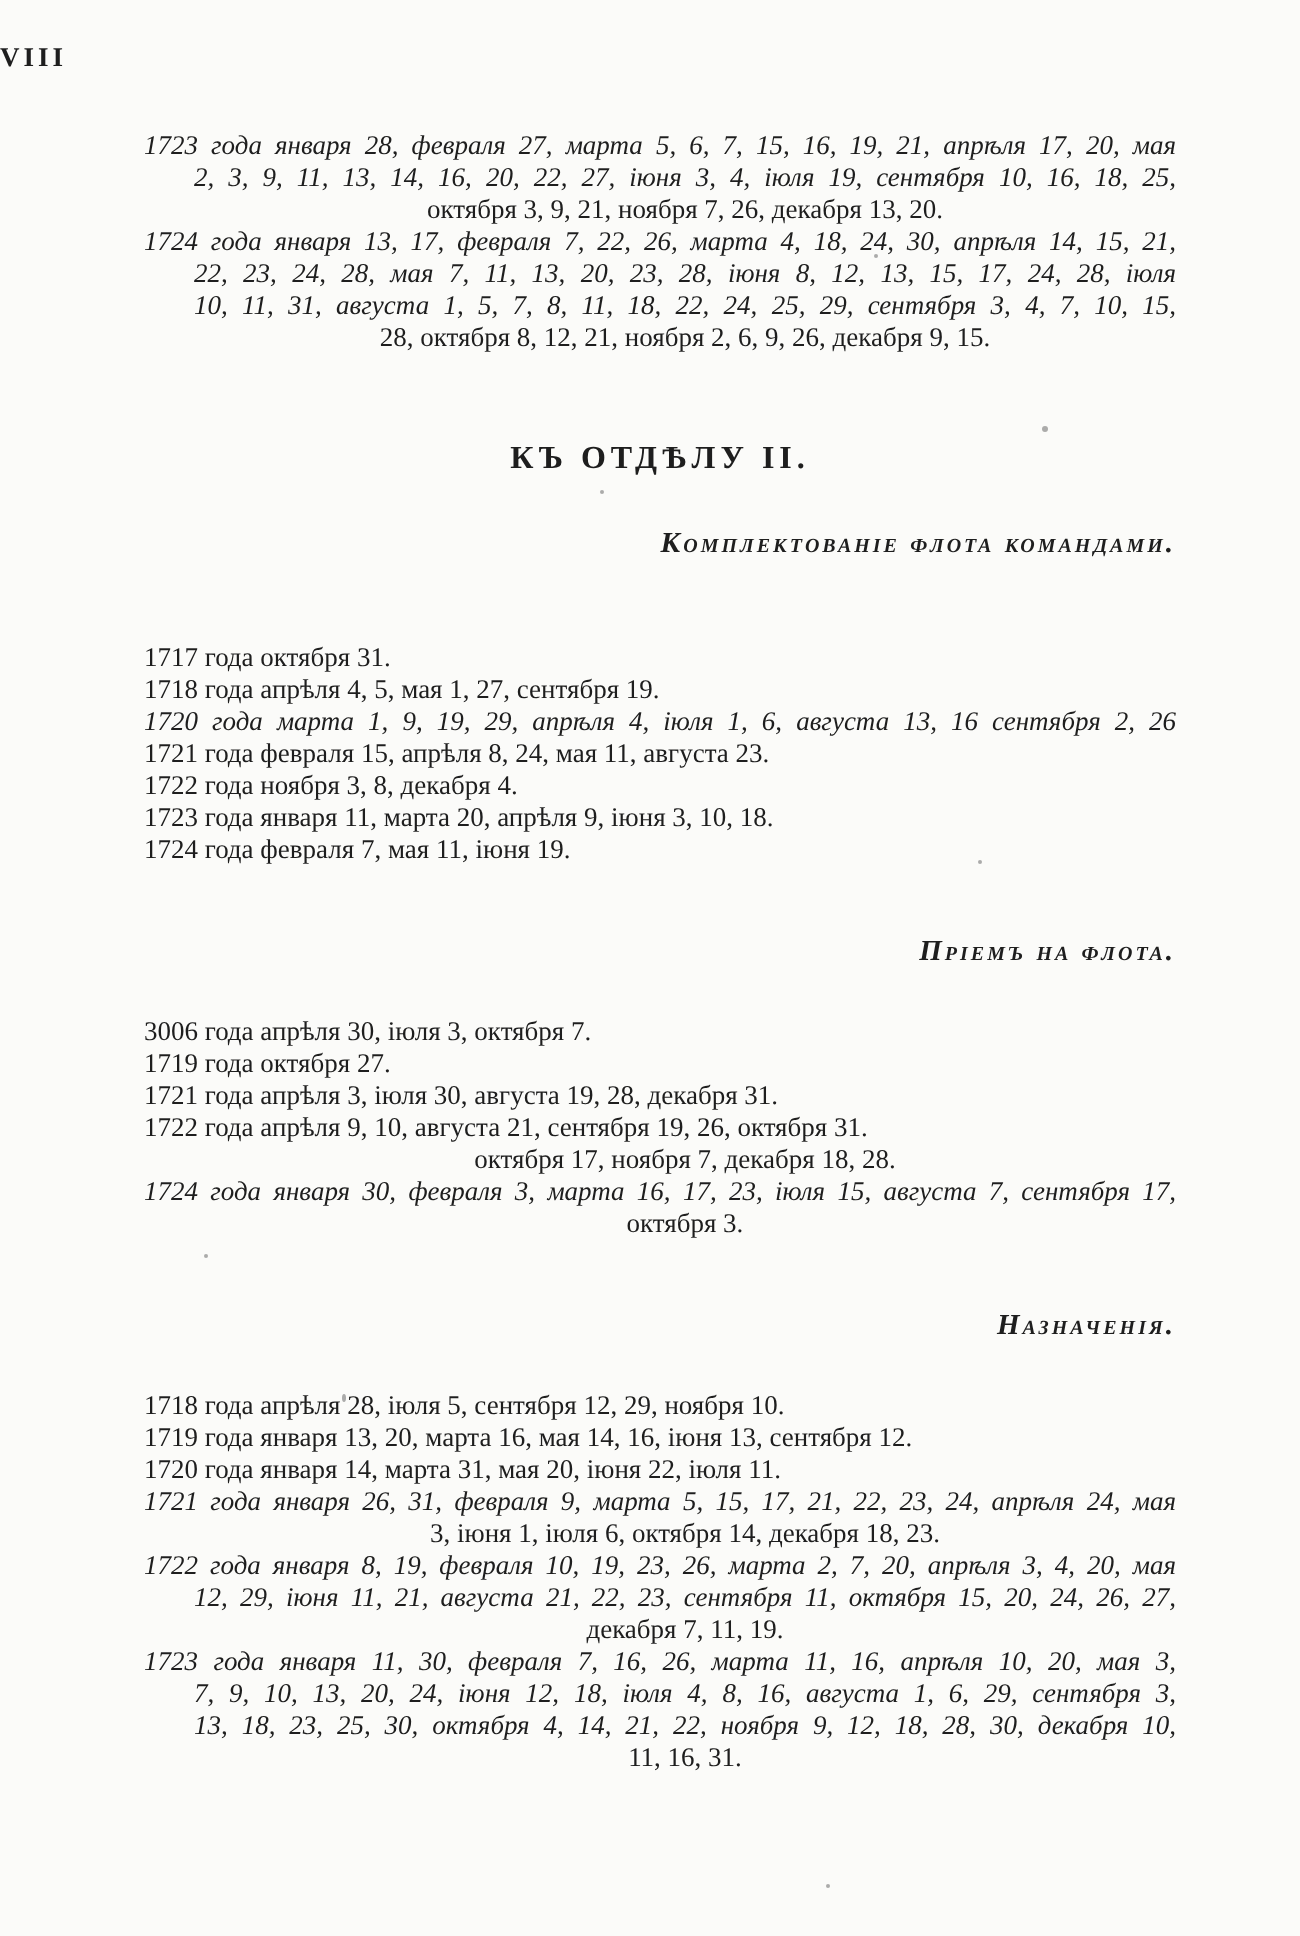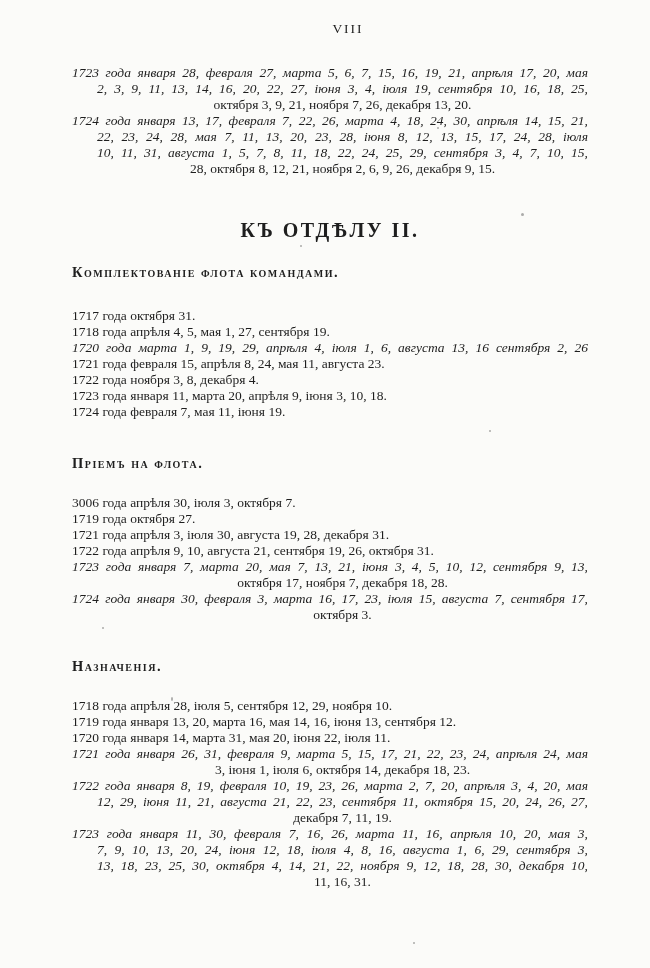--- a/index.html
+++ b/index.html
@@ -8,59 +8,59 @@
     width:650px;height:968px;
     margin:0 auto;
     background:#fbfbf9;
     color:#1e1e1e;
     font-family:"Liberation Serif","DejaVu Serif",serif;
     overflow:hidden;
     box-sizing:border-box;
   }
   .pageno{
     padding-top:21px;
-    text-align:center;
+    text-align:left;
     font-size:13.5px;
-    font-weight:normal;
+    font-weight:bold;
     letter-spacing:2px;
     line-height:16px;
-    padding-left:46px;
   }
   .content{padding:0 62px 0 72px;} 
   .line{
     font-size:13.5px;
     line-height:16px;
     white-space:nowrap;
   }
   .line.ind{padding-left:25px;text-align:center;}
   .line.just{
     white-space:normal;
     text-align:justify;
     text-align-last:justify;
     font-style:italic;
   }
   .intro{margin-top:28px;}
   .h1{
     margin-top:42px;
     text-align:center;
-    font-size:20px;
+    font-size:16px;
     font-weight:bold;
     letter-spacing:2.5px;
     line-height:22px;
   }
   .shead{
-    text-align:left;
+    text-align:right;
     font-size:14.5px;
     font-weight:bold;
     font-variant:small-caps;
     letter-spacing:1.5px;
     line-height:16px;
+    font-style:italic;
   }
   .sec1 .shead{margin-top:23px;}
-  .sec1 .lines{margin-top:28px;}
+  .sec1 .lines{margin-top:41px;}
   .sec2 .shead{margin-top:35px;}
   .sec2 .lines{margin-top:24px;}
   .sec3 .shead{margin-top:35px;}
   .sec3 .lines{margin-top:24px;}
   .speck{
     position:absolute;width:3px;height:3px;border-radius:50%;
     background:#6a6a6a;opacity:.55;
   }
   .speck.s1{left:437px;top:127px;width:2px;height:2px;}
   .speck.s2{left:521px;top:213px;}
@@ -104,21 +104,20 @@
         </div>
     </section>
 
     <section class="sec2">
       <div class="shead">Пріемъ на флота.</div>
       <div class="lines">
           <div class="line">3006 года апрѣля 30, іюля 3, октября 7.</div>
           <div class="line">1719 года октября 27.</div>
           <div class="line">1721 года апрѣля 3, іюля 30, августа 19, 28, декабря 31.</div>
           <div class="line">1722 года апрѣля 9, 10, августа 21, сентября 19, 26, октября 31.</div>
-          <div class="line just">1723 года января 7, марта 20, мая 7, 13, 21, іюня 3, 4, 5, 10, 12, сентября 9, 13,</div>
           <div class="line ind">октября 17, ноября 7, декабря 18, 28.</div>
           <div class="line just">1724 года января 30, февраля 3, марта 16, 17, 23, іюля 15, августа 7, сентября 17,</div>
           <div class="line ind">октября 3.</div>
         </div>
     </section>
 
     <section class="sec3">
       <div class="shead">Назначенія.</div>
       <div class="lines">
           <div class="line">1718 года апрѣля 28, іюля 5, сентября 12, 29, ноября 10.</div>

